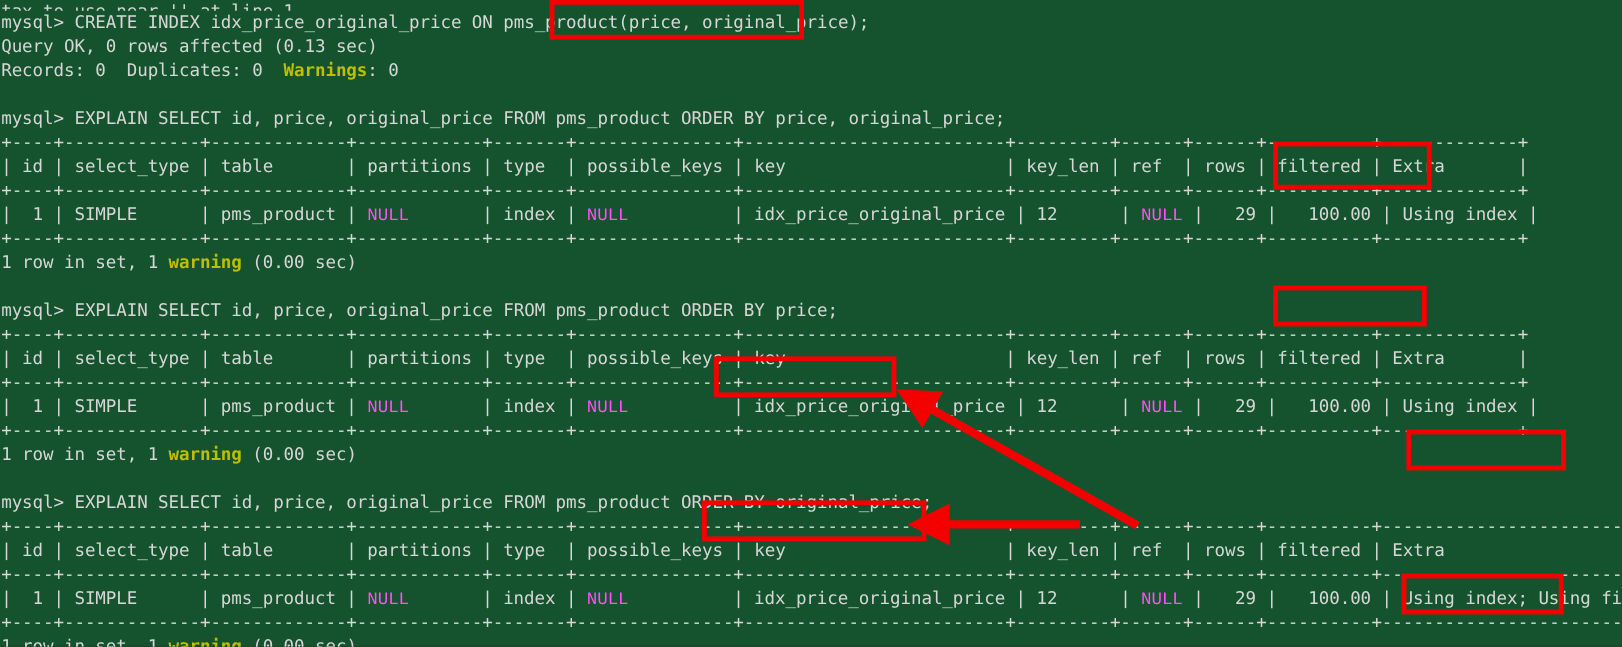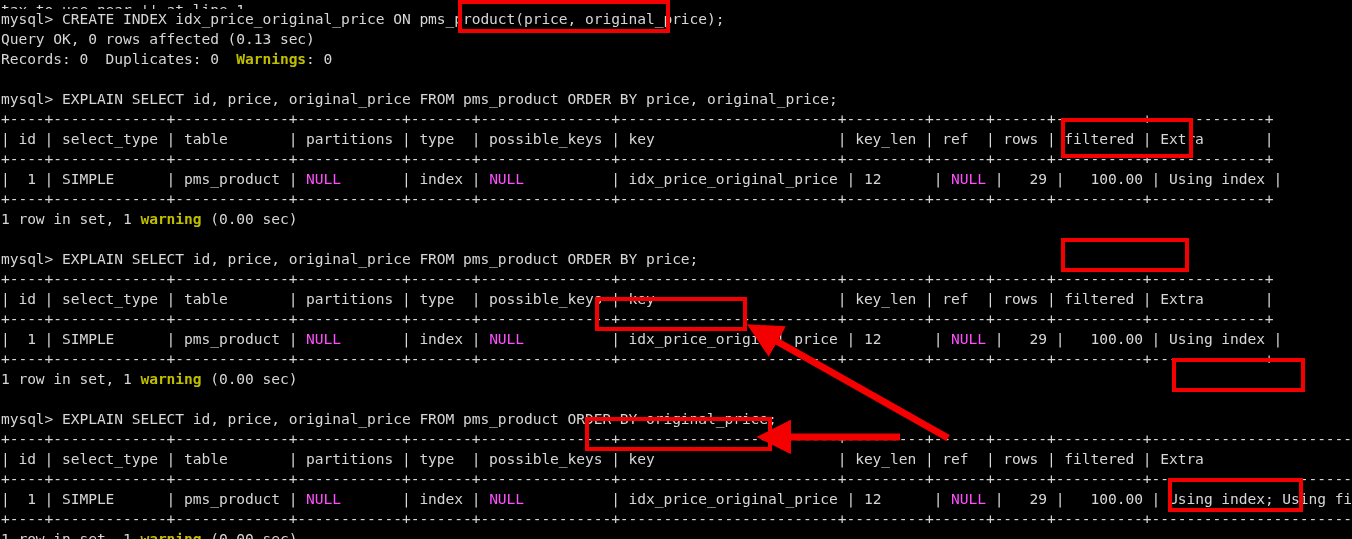--- a/index.html
+++ b/index.html
@@ -11,37 +11,37 @@
   body {
     width: 1352px; height: 539px;
     position: relative;
     overflow: hidden;
     font-family: "DejaVu Sans Mono", "Liberation Mono", monospace;
   }
   #terminal {
     position: absolute;
     left: 0; top: 0;
     width: 1352px; height: 539px;
-    background: #000000;
+    background: #14532d;
     color: #d6d6d6;
     font-family: "DejaVu Sans Mono", "Liberation Mono", monospace;
     font-size: 14.6px;
     line-height: 20px;
     letter-spacing: -0.07px;
     padding: 0 0 0 1px;
     white-space: pre;
     overflow: hidden;
   }
   .ln {
     height: 20px;
     white-space: pre;
     display: block;
   }
   .clip-top { height: 9px; overflow: hidden; line-height: 20px; }
-  .c-null  { color: #ff4fff; }
+  .c-null  { color: #ff4fff; font-family: Liberation Mono, monospace; }
   .c-warn  { color: #bfbf00; font-weight: bold; }
   .c-plain { color: #d6d6d6; }
 
   
   #overlay {
     position: absolute; left: 0; top: 0;
     width: 1352px; height: 539px;
     pointer-events: none;
   }
   .hl {

